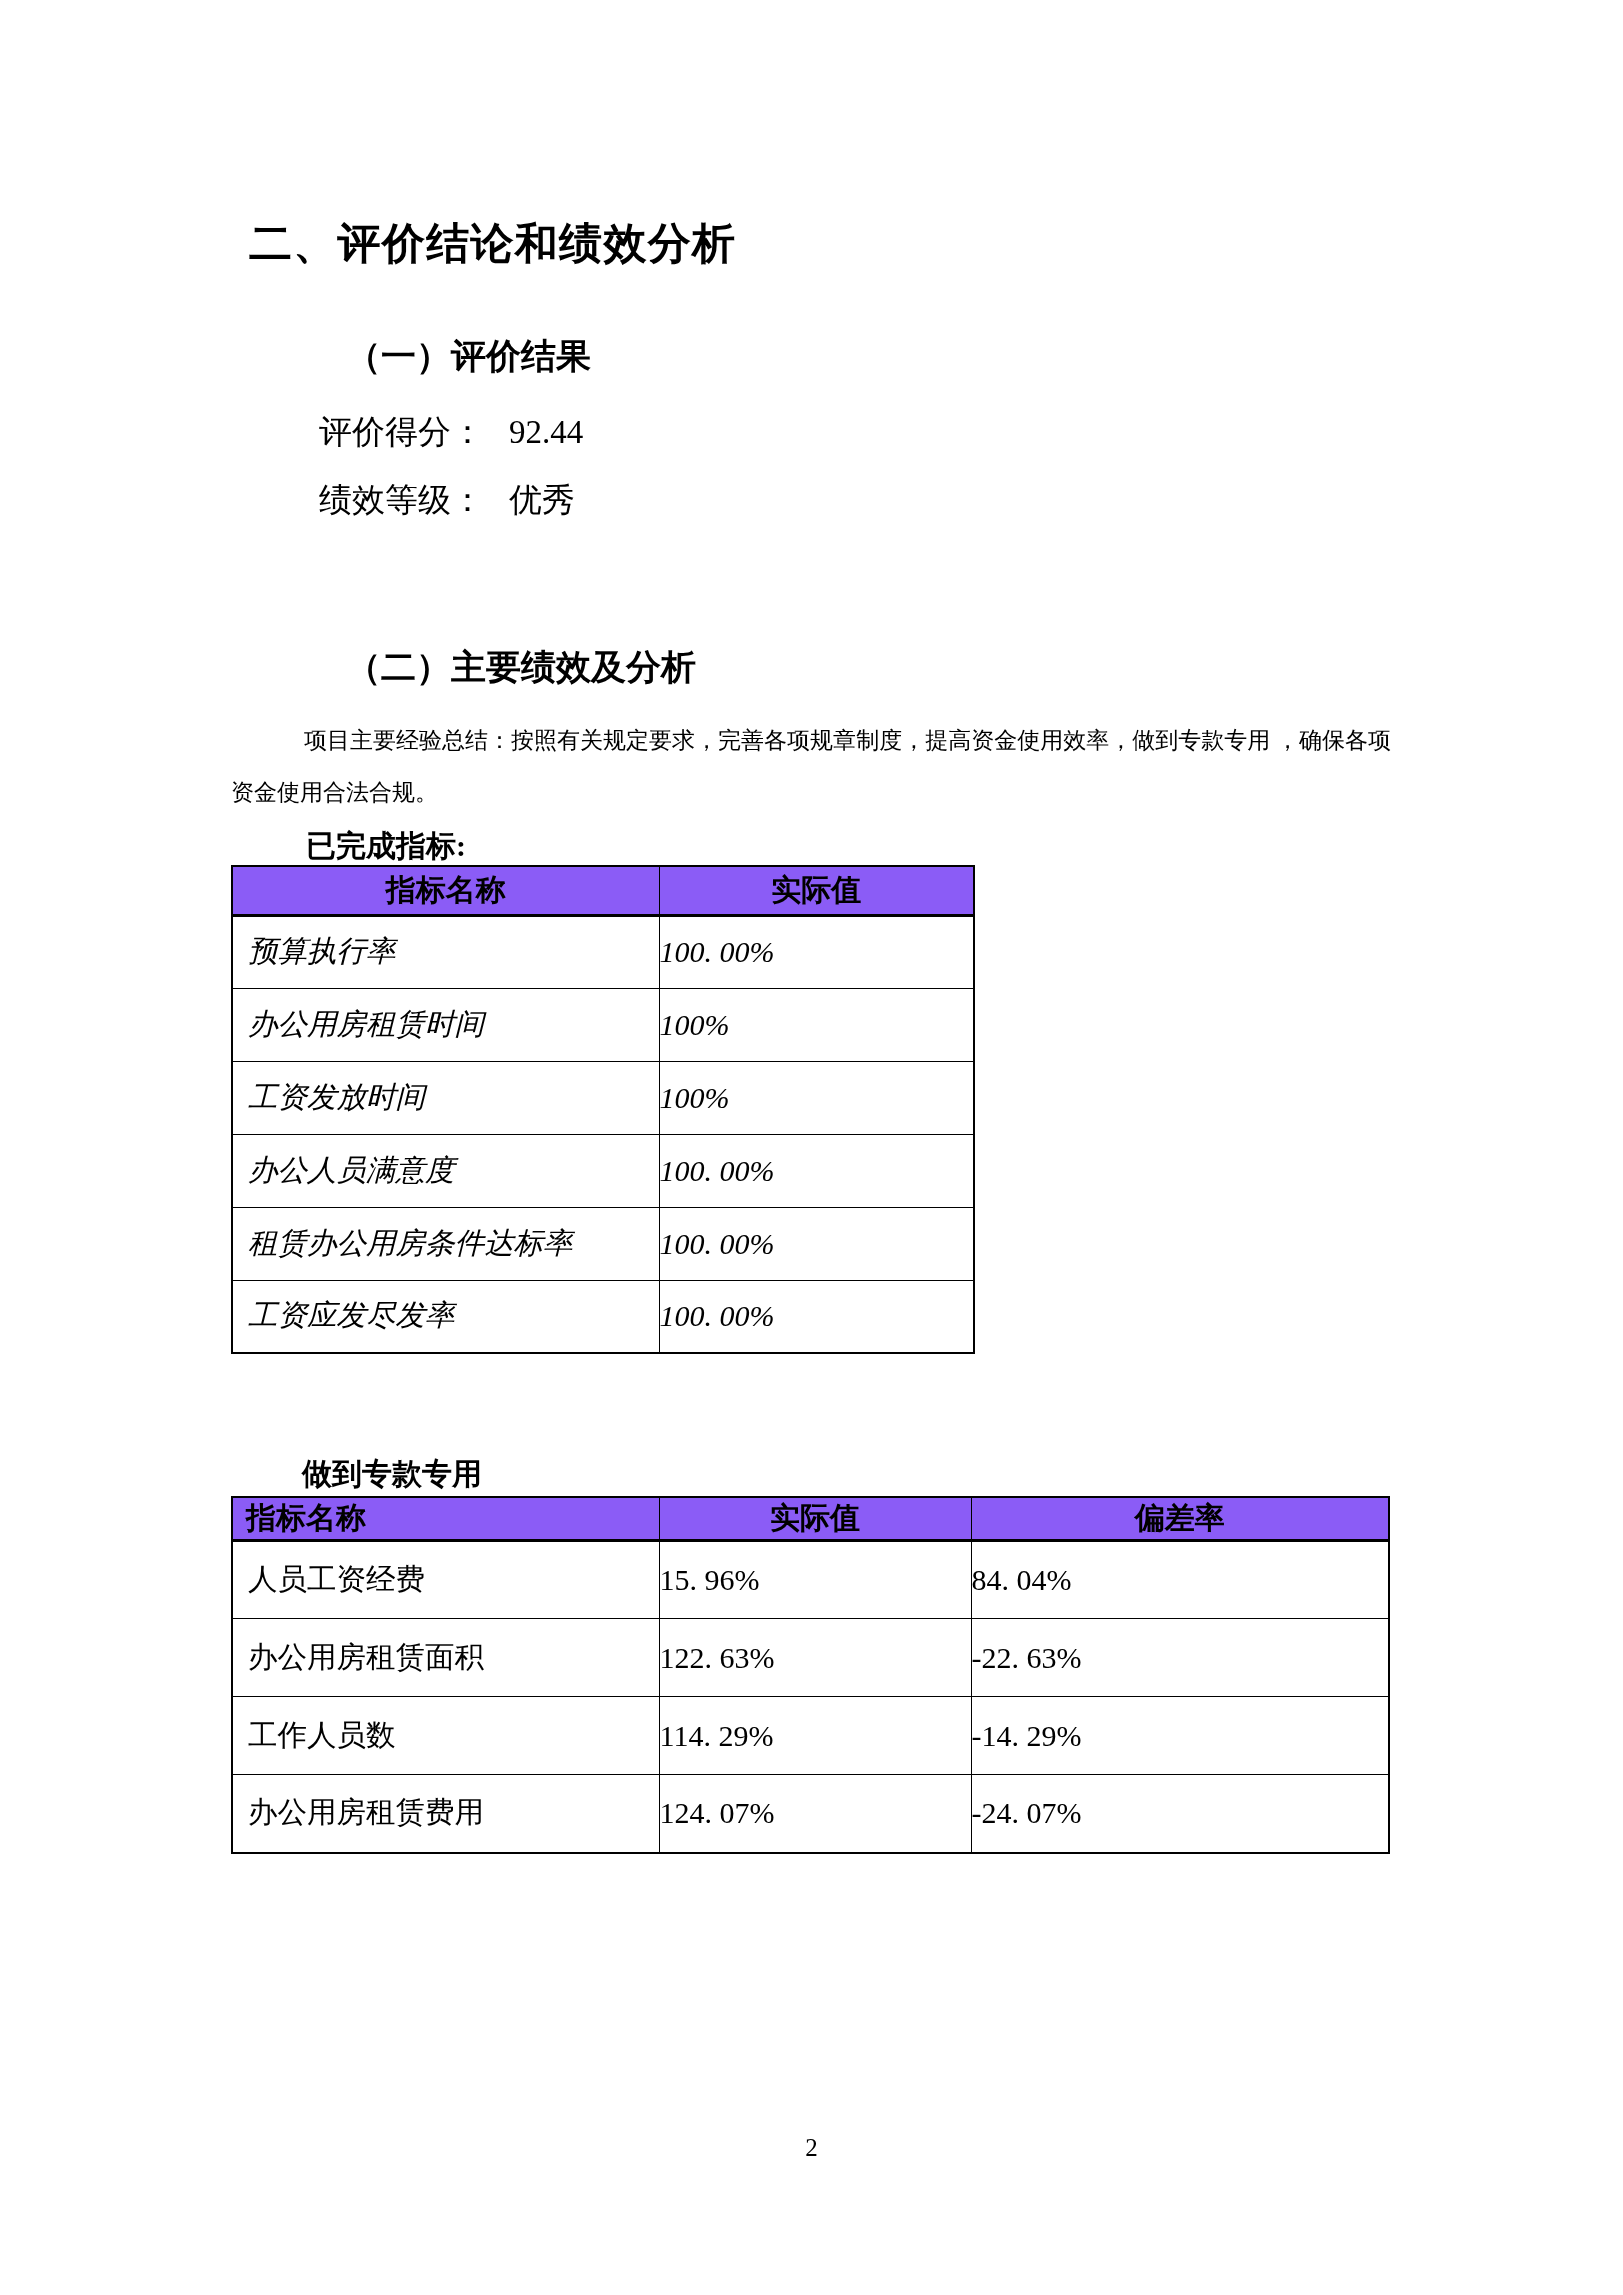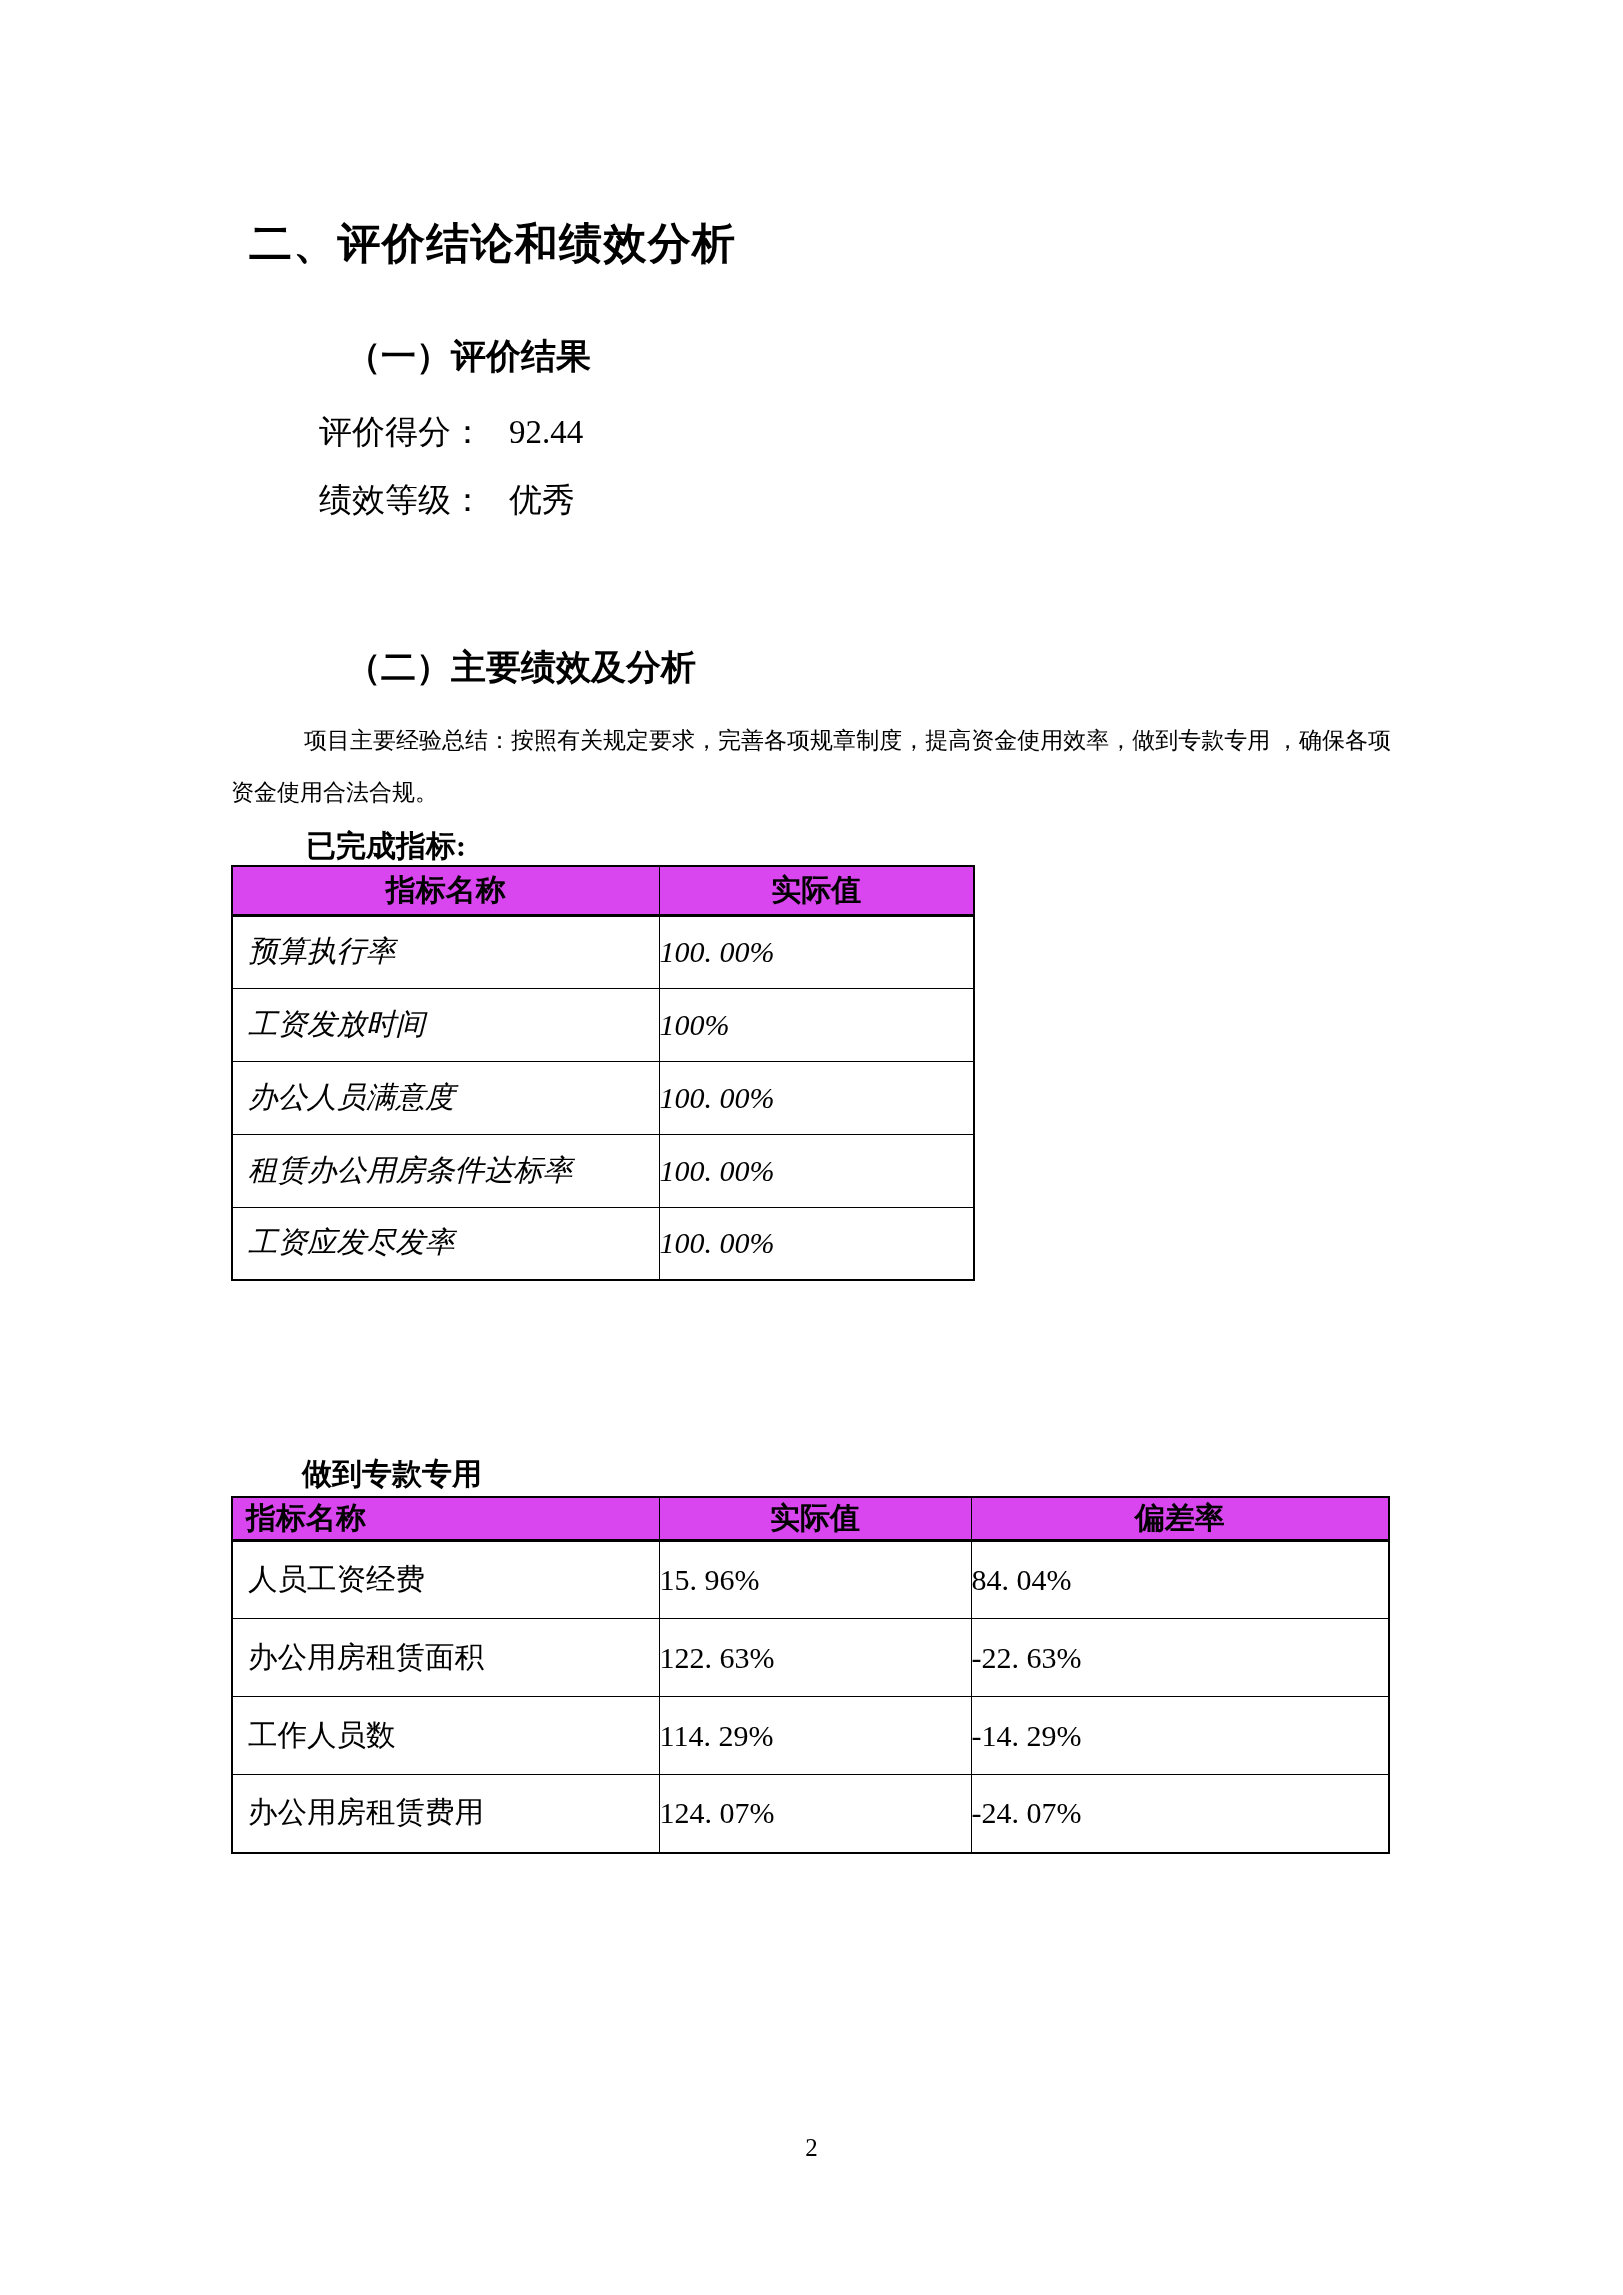--- a/index.html
+++ b/index.html
@@ -67,21 +67,21 @@
     table-layout: fixed;
     border: 2px solid #000000;
   }
   table.tbl th, table.tbl td {
     border: 1.3px solid #000000;
     overflow: hidden;
     vertical-align: middle;
     padding: 0;
   }
   table.tbl thead th {
-    background: #d946ef;
+    background: #8b5cf6;
     border-bottom: 3.3px solid #000000;
     font-size: 30px;
     font-weight: bold;
     text-align: center;
     font-family: Liberation Serif, serif;
   }
   table.tbl td.cell-name {
     text-align: left;
     padding-left: 15px;
     font-size: 29.5px;
@@ -143,20 +143,24 @@
         <th>指标名称</th>
         <th>实际值</th>
       </tr>
     </thead>
     <tbody>
       <tr>
         <td class="cell-name">预算执行率</td>
         <td class="cell-val">100. 00%</td>
       </tr>
       <tr>
+        <td class="cell-name">办公用房租赁时间</td>
+        <td class="cell-val">100%</td>
+      </tr>
+      <tr>
         <td class="cell-name">工资发放时间</td>
         <td class="cell-val">100%</td>
       </tr>
       <tr>
         <td class="cell-name">办公人员满意度</td>
         <td class="cell-val">100. 00%</td>
       </tr>
       <tr>
         <td class="cell-name">租赁办公用房条件达标率</td>
         <td class="cell-val">100. 00%</td>

